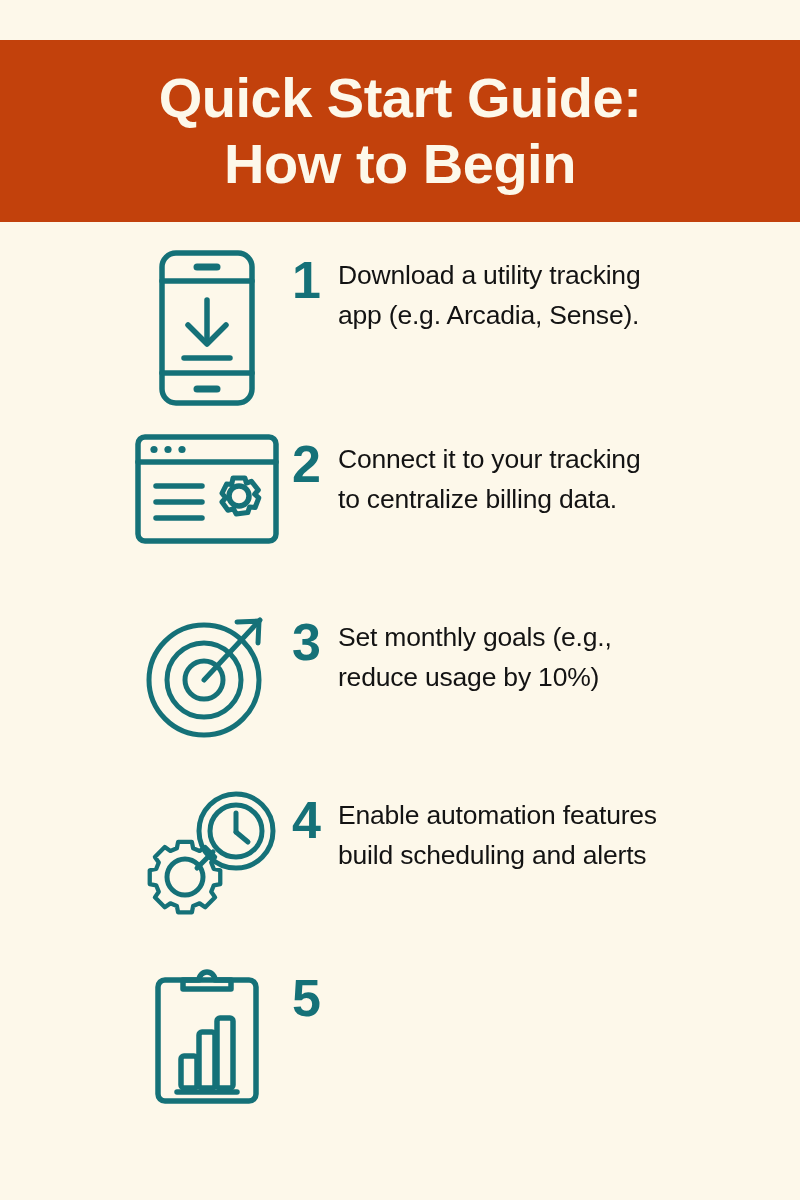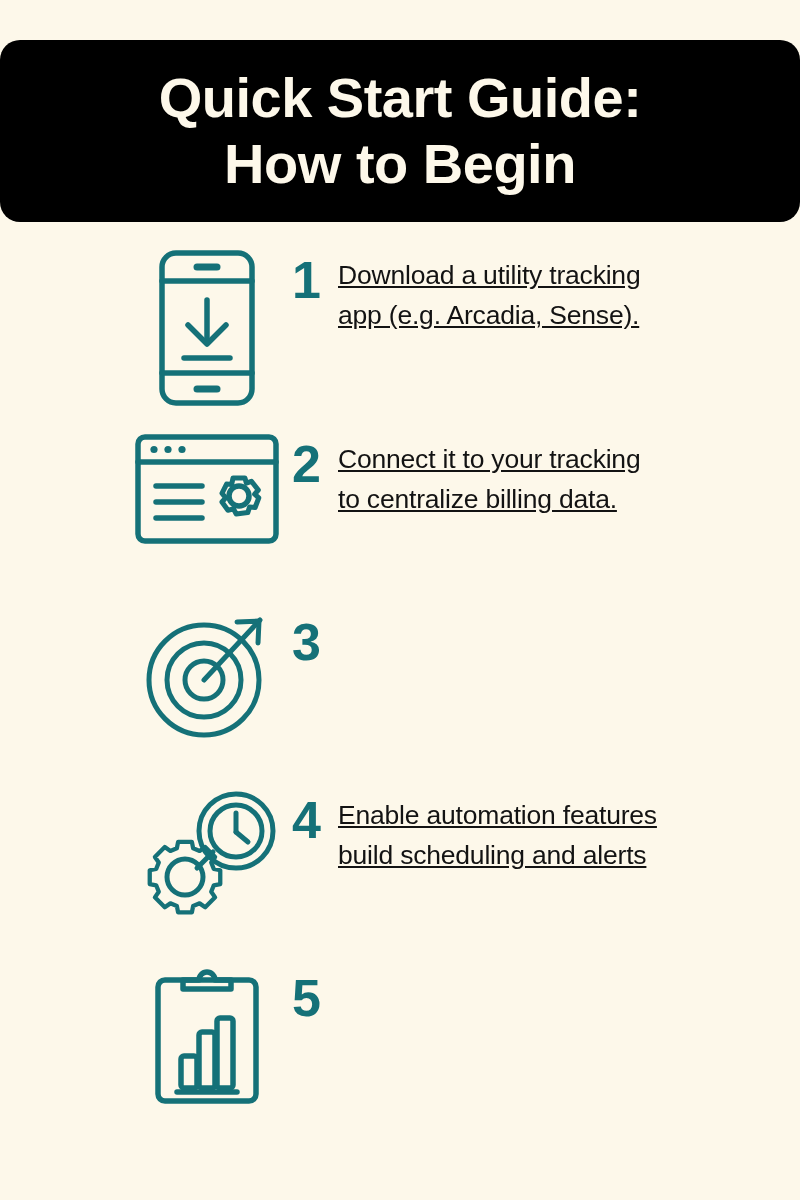--- a/index.html
+++ b/index.html
@@ -23,25 +23,24 @@
     box-sizing: border-box;
   }
 
   
   #header-banner {
     position: absolute;
     left: 0;
     top: 40px;
     width: 800px;
     height: 182px;
-    background: #000000;
+    background: #c2410c;
     display: flex;
     align-items: center;
     justify-content: center;
-    border-radius: 20px;
   }
   #header-title {
     color: #fdf8ea;
     font-family: "Liberation Sans", sans-serif;
     font-weight: bold;
     font-size: 56px;
     line-height: 66px;
     letter-spacing: -0.5px;
     text-align: center;
     margin: 0;
@@ -98,21 +97,20 @@
   }
 
   .step-text {
     color: #131313;
     font-family: "Liberation Sans", sans-serif;
     font-size: 26.5px;
     line-height: 40px;
     max-width: 330px;
     margin-top: 11px;
     letter-spacing: -0.2px;
-    text-decoration: underline;
   }
 </style>
 </head>
 <body>
 
 <div id="infographic">
 
   <div id="header-banner">
     <h1 id="header-title">Quick Start Guide:
 How to Begin</h1>
@@ -162,20 +160,21 @@
       <div class="step-icon">
         <svg width="130" height="128" viewBox="0 0 130 128" fill="none" stroke="#157178" stroke-width="5" stroke-linecap="round" stroke-linejoin="round">
           <circle cx="62" cy="68" r="55"></circle>
           <circle cx="62" cy="68" r="37"></circle>
           <circle cx="62" cy="68" r="19"></circle>
           <line x1="62" y1="68" x2="118" y2="8"></line>
           <polyline points="95,10 117,9 116,31" fill="none"></polyline>
         </svg>
       </div>
       <div class="step-number">3</div>
+      <div class="step-text">Set monthly goals (e.g., reduce usage by 10%)</div>
     </div>
 
     <div class="step-row" data-step="4">
       <div class="step-icon">
         <svg width="140" height="134" viewBox="0 0 140 134" fill="none" stroke="#157178" stroke-width="5" stroke-linecap="round" stroke-linejoin="round">
 
           <line x1="60" y1="78" x2="76" y2="62"></line>
 
           <circle cx="99" cy="41" r="37"></circle>
           <circle cx="99" cy="41" r="26"></circle>

